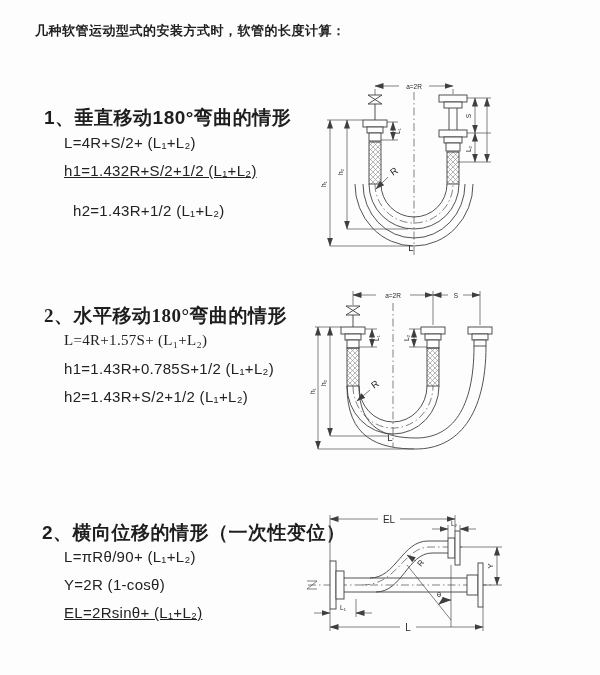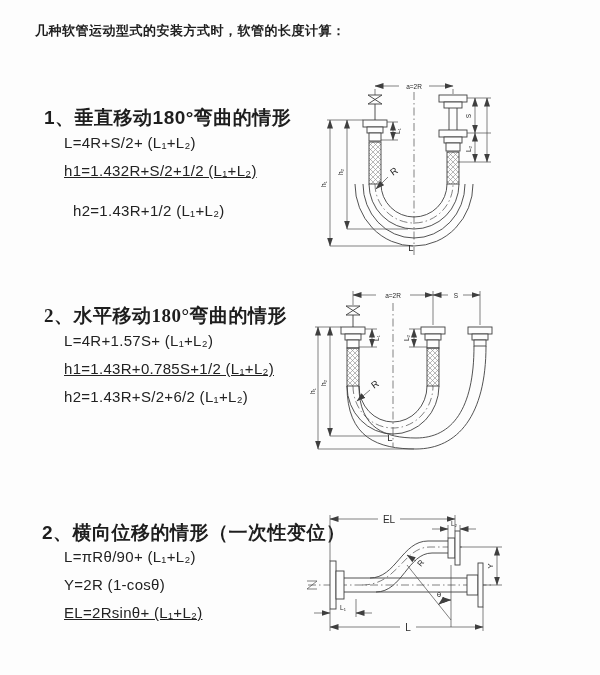--- a/index.html
+++ b/index.html
@@ -33,23 +33,23 @@
 <body>
 
 <div class="page-title">几种软管运动型式的安装方式时，软管的长度计算：</div>
 
 <div class="sec-heading" style="left:44px;top:105px;">1、垂直移动180°弯曲的情形</div>
 <div class="formula" style="left:64px;top:134px;">L=4R+S/2+ (L₁+L₂)</div>
 <div class="formula" style="left:64px;top:162px;text-decoration:underline;">h1=1.432R+S/2+1/2 (L₁+L₂)</div>
 <div class="formula" style="left:73px;top:190px;margin-top:12px;">h2=1.43R+1/2 (L₁+L₂)</div>
 
 <div class="sec-heading" style="left:44px;top:303px;font-family:Liberation Serif, serif;">2、水平移动180°弯曲的情形</div>
-<div class="formula" style="left:64px;top:332px;">L=4R+1.57S+ (L₁+L₂)</div>
-<div class="formula" style="left:64px;top:360px;text-decoration:underline;">h1=1.43R+0.785S+1/2 (L₁+L₂)</div>
-<div class="formula" style="left:64px;top:388px;">h2=1.43R+S/2+6/2 (L₁+L₂)</div>
+<div class="formula" style="left:64px;top:332px;font-family:Liberation Serif, serif;">L=4R+1.57S+ (L₁+L₂)</div>
+<div class="formula" style="left:64px;top:360px;">h1=1.43R+0.785S+1/2 (L₁+L₂)</div>
+<div class="formula" style="left:64px;top:388px;">h2=1.43R+S/2+1/2 (L₁+L₂)</div>
 
 <div class="sec-heading" style="left:42px;top:520px;">2、横向位移的情形（一次性变位）</div>
 <div class="formula" style="left:64px;top:548px;">L=πRθ/90+ (L₁+L₂)</div>
 <div class="formula" style="left:64px;top:576px;">Y=2R (1-cosθ)</div>
 <div class="formula" style="left:64px;top:604px;text-decoration:underline;">EL=2Rsinθ+ (L₁+L₂)</div>
 
 <svg style="left:313px;top:72px;" width="285" height="190" viewBox="0 0 285 190">
   <defs>
     <marker id="m1" markerWidth="9" markerHeight="6" refX="8.5" refY="3" orient="auto-start-reverse" markerUnits="userSpaceOnUse">
       <path d="M0,0L9,3L0,6Z" fill="#3f3f3f"></path>

